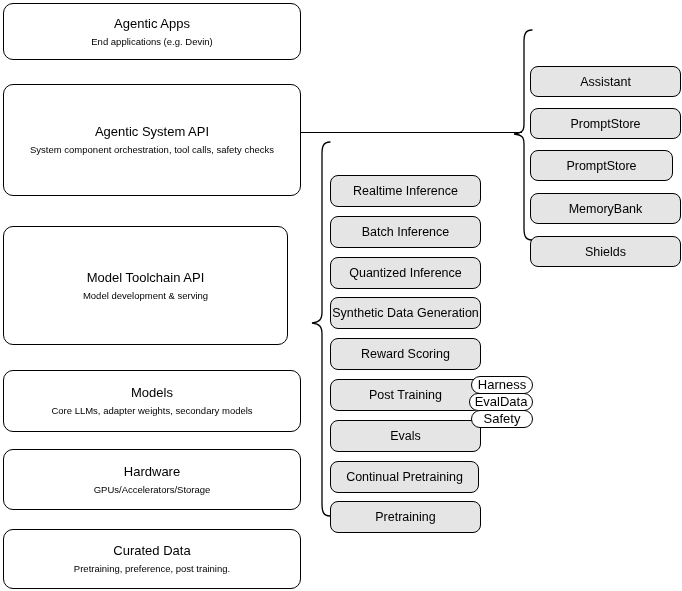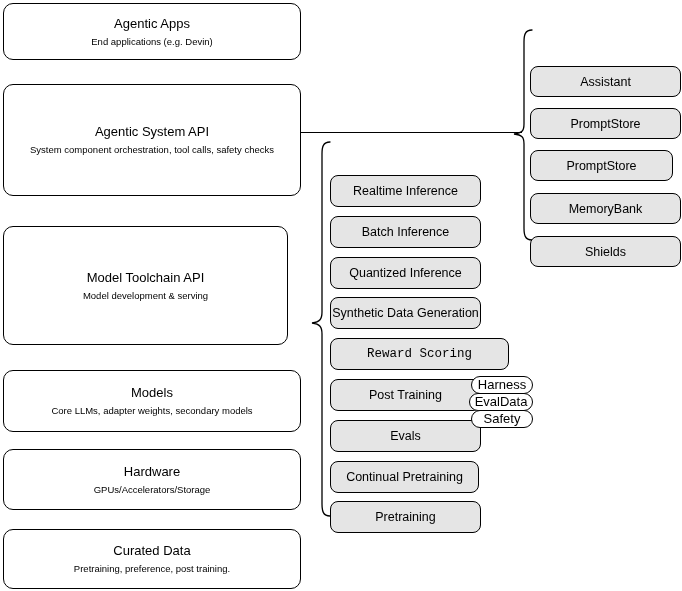--- a/index.html
+++ b/index.html
@@ -140,21 +140,21 @@
   </div>
 
   <div class="stack-node" style="left:330px; top:225px; width:151px; height:32px;">
     <span>Quantized Inference</span>
   </div>
 
   <div class="stack-node" style="left:330px; top:265px; width:151px; height:32px;">
     <span>Synthetic Data Generation</span>
   </div>
 
-  <div class="stack-node" style="left:330px; top:306px; width:179px; height:32px;font-family:Liberation Mono, monospace;">
+  <div class="stack-node" style="left:330px; top:306px; width:151px; height:32px;">
     <span>Reward Scoring</span>
   </div>
 
   <div class="stack-node" style="left:330px; top:388px; width:151px; height:32px;">
     <span>Evals</span>
   </div>
 
   <div class="stack-node" style="left:330px; top:347px; width:151px; height:32px;">
     <span>Post Training</span>
   </div>

